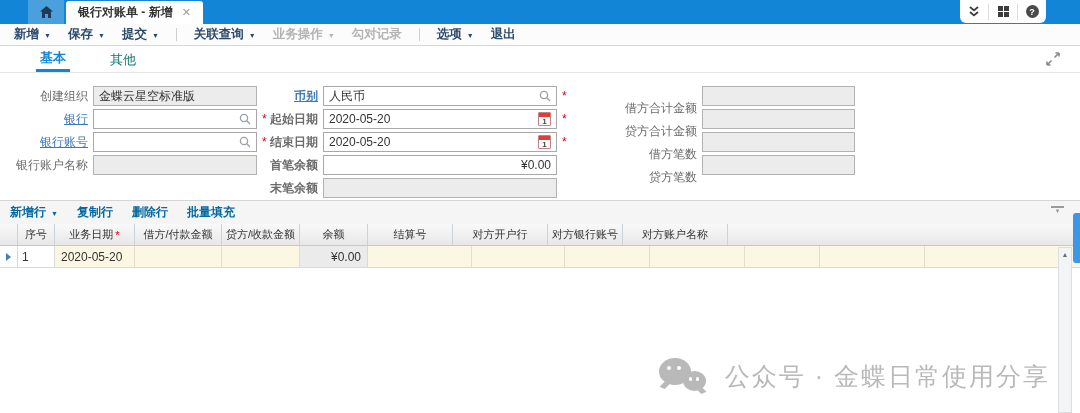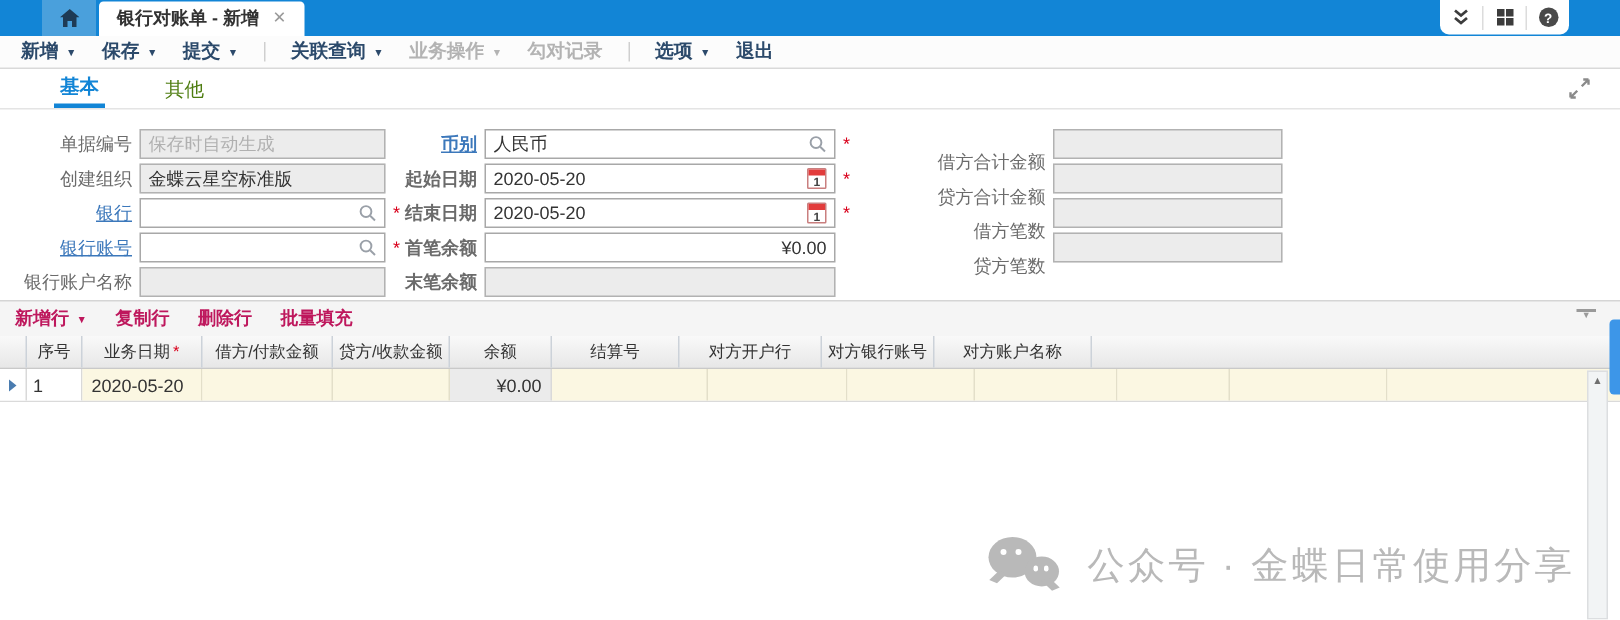--- a/index.html
+++ b/index.html
@@ -30,21 +30,21 @@
   .tb-item { display:flex; align-items:center; gap:5px; color:#2c4a6b; font-weight:600; cursor:pointer;
              margin-right:17px; white-space:nowrap; }
   .tb-item.disabled { color:#b3b3b3; cursor:default; }
   .caret { font-size:7px; line-height:1; transform:translateY(1px); }
   .caret::after { content:"▼"; }
   .tb-sep { width:1px; height:13px; background:#cfcfcf; margin-right:17px; }
 
   
   .tabstrip { position:absolute; top:47px; left:0; width:1080px; height:26px; border-bottom:1px solid #e4e4e4;
               display:flex; align-items:stretch; padding-left:36px; gap:36px; font-size:13px; }
-  .ftab { display:flex; align-items:center; padding:0 4px; color:#4d7c0f; cursor:pointer; }
+  .ftab { display:flex; align-items:center; padding:0 4px; color:#0f766e; cursor:pointer; }
   .ftab.active { color:#1285d6; font-weight:bold; border-bottom:3px solid #1285d6; }
   .expand-btn { position:absolute; right:20px; top:5px; cursor:pointer; }
 
   
   .form { position:absolute; top:74px; left:0; width:1080px; height:126px; }
   .fcol { position:absolute; top:12px; display:flex; flex-direction:column; gap:3px; }
   .fcol1 { left:0; }  .fcol2 { left:256px; }  .fcol3 { left:600px; }
   .frow { display:flex; align-items:center; height:20px; }
   .flabel { font-size:12px; color:#6b6b6b; text-align:right; margin-right:5px; white-space:nowrap; }
   .fcol1 .flabel { width:88px; }  .fcol2 .flabel { width:62px;font-weight:bold; }  .fcol3 .flabel { width:97px;margin-top:25px; }
@@ -61,21 +61,21 @@
   .icon-cal { flex:none; position:relative; width:13px; height:14px; background:#fff; border:1px solid #c97f7f;
               border-radius:1px; cursor:pointer; }
   .icon-cal::before { content:""; position:absolute; top:0; left:0; right:0; height:4px; background:#e23b3b; }
   .icon-cal::after { content:"1"; position:absolute; top:4px; left:0; right:0; text-align:center;
                      font-size:8px; font-weight:bold; color:#444; line-height:9px; }
 
   
   .grid { position:absolute; top:200px; left:0; width:1080px; bottom:0; }
   .grid-toolbar { height:24px; background:#f5f5f5; border-top:1px solid #d5d5d5; display:flex; align-items:center;
                   padding-left:10px; font-size:12px; }
-  .gt-item { display:flex; align-items:center; gap:5px; color:#be185d; font-weight:600; cursor:pointer; margin-right:19px; }
+  .gt-item { display:flex; align-items:center; gap:5px; color:#0369a1; font-weight:600; cursor:pointer; margin-right:19px; }
   .grid-settings { position:absolute; right:16px; top:6px; width:13px; cursor:pointer; border-top:2px solid #9a9a9a; }
   .grid-settings::after { content:"▼"; display:block; text-align:center; font-size:6px; color:#9a9a9a; }
 
   .thead { display:flex; height:22px; background:linear-gradient(#f9f9f9,#e7e7e7); border-bottom:1px solid #c9c9c9; }
   .th { flex:none; display:flex; align-items:center; justify-content:center; font-size:11px; color:#333;
         border-right:1px solid #ccd2d9; white-space:nowrap; overflow:hidden; }
   .hreq { color:#d9001b; margin-left:2px; }
   .trow { display:flex; height:22px; border-bottom:1px solid #dadada; }
   .td { flex:none; display:flex; align-items:center; font-size:12px; color:#333; background:#fbf7e2;
         border-right:1px solid #e3dfc9; padding:0 6px; white-space:nowrap; overflow:hidden; }
@@ -191,26 +191,20 @@
         <path d="M8.5 5.5 L13 1 M13 1 L9.5 1 M13 1 L13 4.5" stroke="#8a8a8a" stroke-width="1.6" fill="none"></path>
         <path d="M5.5 8.5 L1 13 M1 13 L4.5 13 M1 13 L1 9.5" stroke="#8a8a8a" stroke-width="1.6" fill="none"></path>
       </svg>
     </div>
   </div>
 
   <div class="form">
 
     <div class="fcol fcol1">
       <div class="frow">
-        <label class="flabel">单据编号</label>
-        <div class="fbox disabled">
-          <span class="fvalue placeholder">保存时自动生成</span>
-        </div>
-      </div>
-      <div class="frow">
         <label class="flabel">创建组织</label>
         <div class="fbox disabled">
           <span class="fvalue">金蝶云星空标准版</span>
         </div>
       </div>
       <div class="frow">
         <label class="flabel link">银行</label>
         <div class="fbox">
           <span class="fvalue"></span>
           <svg class="icon-search" width="12" height="12" viewBox="0 0 12 12">

